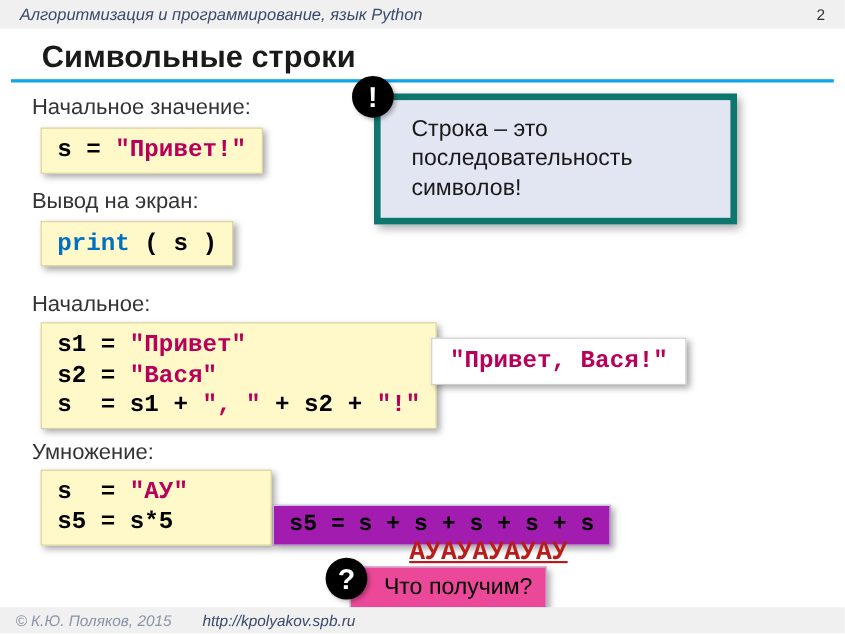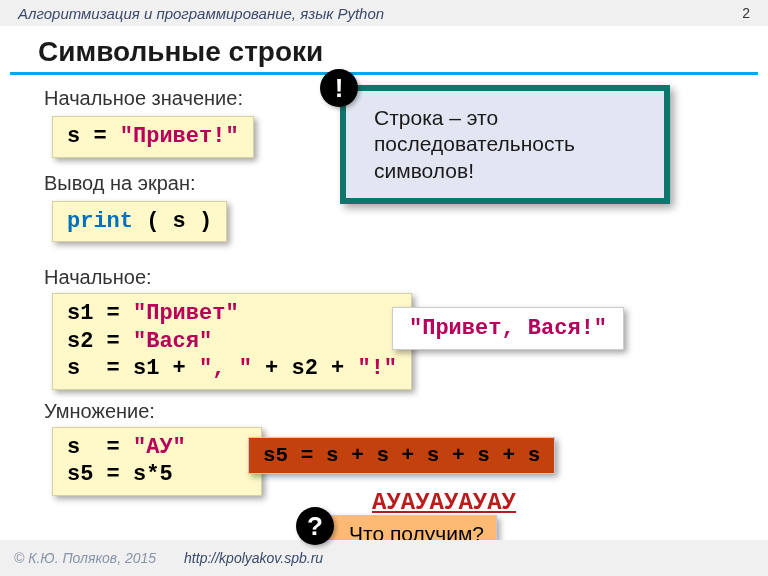--- a/index.html
+++ b/index.html
@@ -30,21 +30,21 @@
   }
   .title {
     font-size: 28px;
     font-weight: bold;
     color: #1a1a1a;
     padding: 10px 0 4px 28px;
     border-bottom: 3px solid #0ea5e9;
     margin: 0 10px;
   }
   .content {
-    padding: 8px 28px 0 44px;
+    padding: 8px 28px 0 29px;
     position: relative;
   }
   .section-label {
     font-size: 20px;
     color: #333;
     margin-top: 4px;
     margin-bottom: 4px;
   }
   .codebox {
     background: #fff8c8;
@@ -95,53 +95,54 @@
     border: 1px solid #ccc;
     box-shadow: 3px 3px 6px rgba(0,0,0,0.35);
     font-family: "Courier New", monospace;
     font-size: 22px;
     font-weight: bold;
     color: #b8005a;
     padding: 8px 16px;
   }
   .expr-box {
     position: absolute;
-    background: #c2410c;
+    background: #a21caf;
     border: 1px solid #c5c8dc;
     box-shadow: 3px 3px 6px rgba(0,0,0,0.35);
     font-family: "Courier New", monospace;
     font-size: 21px;
     font-weight: bold;
     color: #000;
     padding: 6px 14px;
     white-space: pre;
+    margin-top: 22px;
   }
   .repeat-text {
     position: absolute;
     font-family: "Courier New", monospace;
     font-size: 24px;
     font-weight: bold;
     color: #b91c1c;
     text-decoration: underline;
   }
   .question-box {
     position: absolute;
-    background: #fdba74;
+    background: #ec4899;
     border: 1px solid #c5c8dc;
     box-shadow: 3px 3px 6px rgba(0,0,0,0.35);
     font-size: 21px;
     color: #000;
     padding: 6px 12px 6px 30px;
   }
   .footer {
     position: absolute;
     bottom: 0;
     left: 0;
     right: 0;
-    height: 36px;
+    height: 24px;
     background: #f0f0f0;
     display: flex;
     align-items: center;
     gap: 28px;
     padding: 0 14px;
     font-size: 14px;
     font-style: italic;
     color: #8a94a8;
   }
   .footer .link { color: #3b4a6b; }

